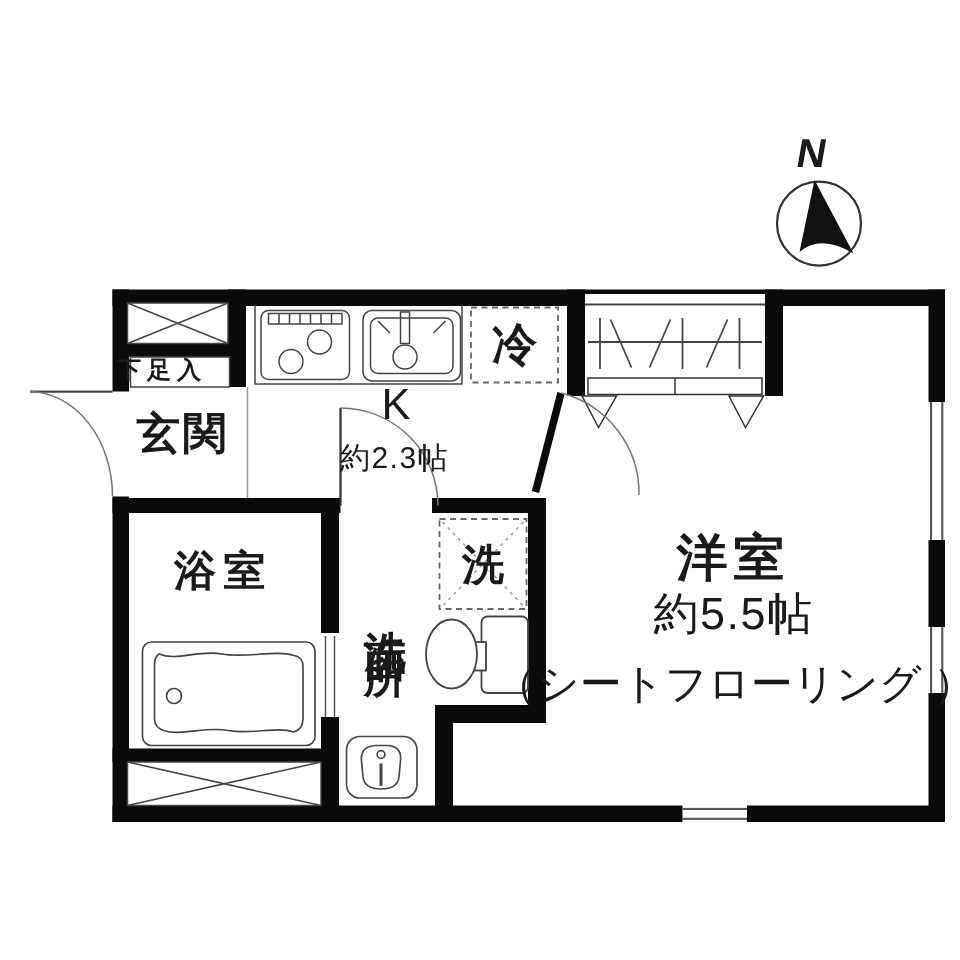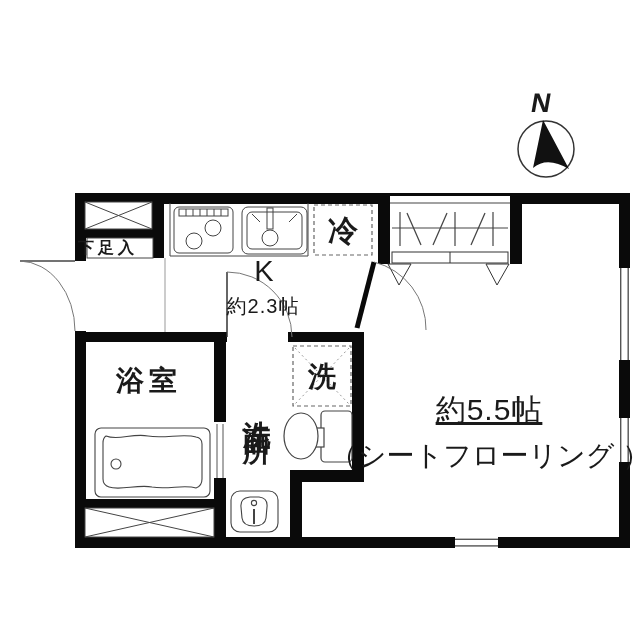--- a/index.html
+++ b/index.html
@@ -153,30 +153,32 @@
   </g>
 
   <g>
     <circle cx="546" cy="149" r="28" fill="none" stroke="#333" stroke-width="1.5"></circle>
     <path d="M543,120 L569,169 Q547,156 533,168 Z" fill="#111"></path>
   </g>
 </svg>
 
 <div class="lbl" style="left:108px;top:248px;font-size:16px;letter-spacing:4px;">下足入</div>
 
+<div class="lbl" style="left:122px;top:290px;font-size:29px;letter-spacing:2px;">玄関</div>
 
 <div class="lbl light" style="left:264px;top:271px;font-size:29px;">K</div>
 <div class="lbl light" style="left:263px;top:306px;font-size:20px;letter-spacing:1px;">約2.3帖</div>
 
 <div class="lbl" style="left:343px;top:231px;font-size:30px;">冷</div>
 
 <div class="lbl" style="left:149px;top:381px;font-size:28px;letter-spacing:5px;">浴室</div>
 
 <div class="lbl vert" style="left:256px;top:410px;font-size:28px;letter-spacing:8px;">洗面所</div>
 
 <div class="lbl" style="left:322px;top:377px;font-size:28px;">洗</div>
 
-<div class="lbl light" style="left:489px;top:410px;font-size:30px;letter-spacing:1px;text-decoration:underline;">約5.5帖</div>
+<div class="lbl" style="left:489px;top:372px;font-size:34px;letter-spacing:4px;">洋室</div>
+<div class="lbl light" style="left:489px;top:410px;font-size:30px;letter-spacing:1px;">約5.5帖</div>
 <div class="lbl light" style="left:490px;top:456px;font-size:28px;">（シートフローリング ）</div>
 
 <div class="lbl north-n" style="left:541px;top:103px;font-size:27px;">N</div>
 
 </div>
 
 </body></html>

